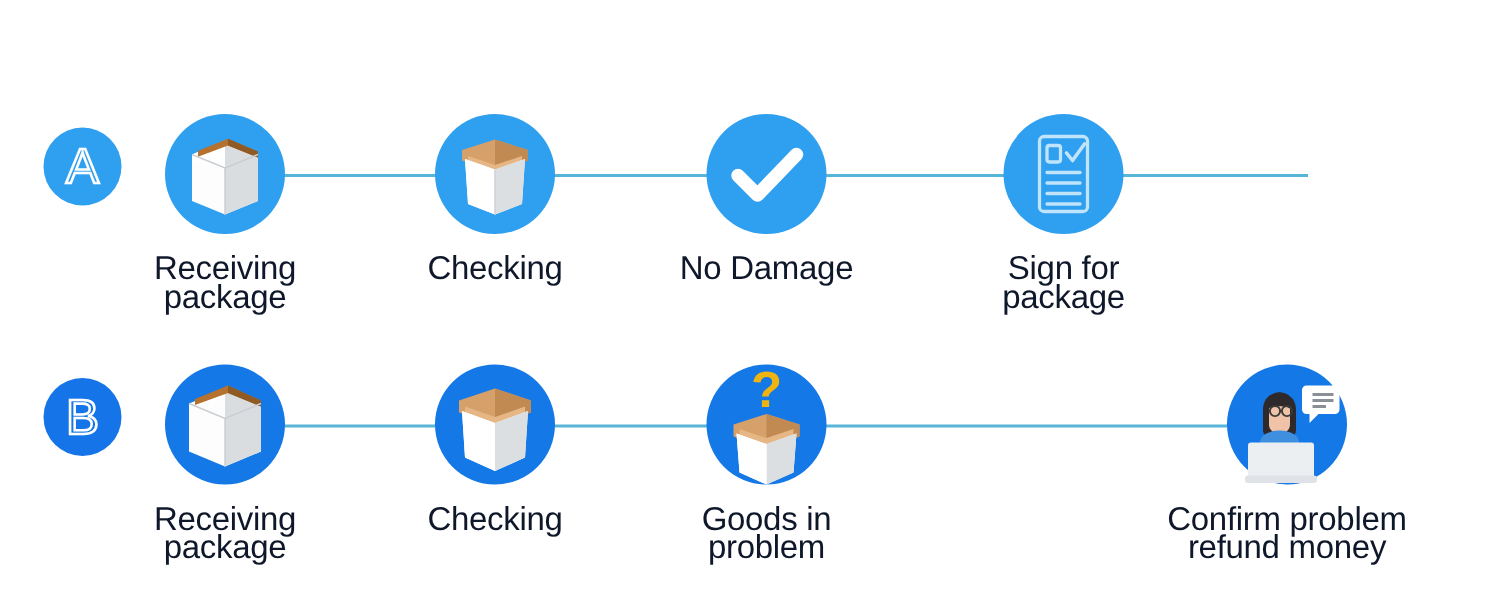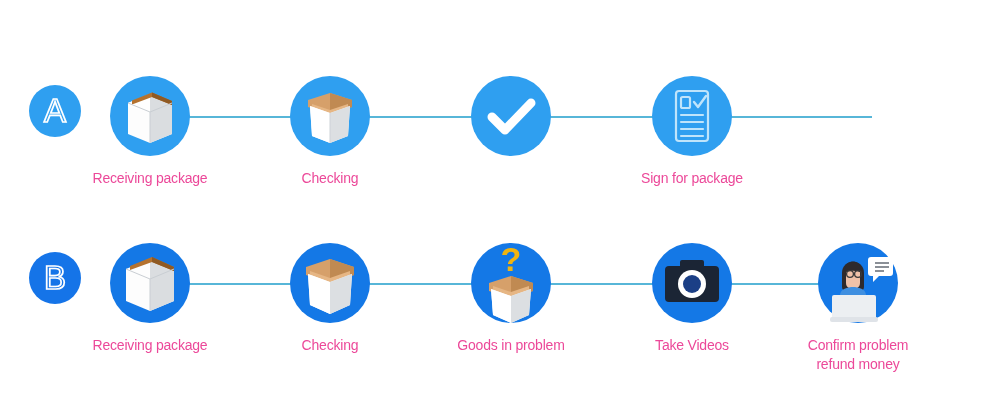--- a/index.html
+++ b/index.html
@@ -94,23 +94,23 @@
     position: absolute;
     left: 0;
     top: 0;
     width: 80px;
     height: 80px;
     overflow: visible;
   }
   .step-label {
     margin-top: 13px;
     font-family: "Liberation Sans", sans-serif;
-    font-size: 14px;
+    font-size: 22px;
     line-height: 19px;
-    color: #ec4899;
+    color: #0f172a;
     letter-spacing: -0.2px;
     white-space: pre-line;
   }
 </style>
 </head>
 <body>
 
 <div class="infographic">
 
   <div class="row" id="row-a">
@@ -152,23 +152,24 @@
         </div>
         <div class="step-label">Checking</div>
       </div>
 
       <div class="step" style="left:421px;">
         <div class="step-circle">
           <svg viewBox="0 0 80 80">
             <polyline points="21,41 34,54 60,27" fill="none" stroke="#ffffff" stroke-width="9" stroke-linecap="round" stroke-linejoin="round"></polyline>
           </svg>
         </div>
-      </div>
-
-      <div class="step" style="left:602px;">
+        <div class="step-label">No Damage</div>
+      </div>
+
+      <div class="step" style="left:619px;">
         <div class="step-circle">
           <svg viewBox="0 0 80 80">
             <rect x="24" y="15" width="32" height="50" rx="3" fill="none" stroke="#bfe4fb" stroke-width="2.2"></rect>
             <rect x="29" y="21" width="9" height="11" rx="1.6" fill="none" stroke="#bfe4fb" stroke-width="2.2"></rect>
             <polyline points="42,26 46,31 54,20" fill="none" stroke="#bfe4fb" stroke-width="2.4" stroke-linecap="round" stroke-linejoin="round"></polyline>
             <line x1="29" y1="39" x2="51" y2="39" stroke="#bfe4fb" stroke-width="2.2" stroke-linecap="round"></line>
             <line x1="29" y1="46" x2="51" y2="46" stroke="#bfe4fb" stroke-width="2.2" stroke-linecap="round"></line>
             <line x1="29" y1="53" x2="51" y2="53" stroke="#bfe4fb" stroke-width="2.2" stroke-linecap="round"></line>
             <line x1="29" y1="60" x2="51" y2="60" stroke="#bfe4fb" stroke-width="2.2" stroke-linecap="round"></line>
           </svg>
@@ -226,31 +227,20 @@
             <polygon points="40,33 62,40 62,48 40,55" fill="#c08a52"></polygon>
             <polygon points="22,43 40,49 58,43 58,47 40,53 22,47" fill="#e6b684"></polygon>
             <polygon points="20,46 40,53 60,46 58,72 40,80 22,72" fill="#fafbfb"></polygon>
             <polygon points="40,53 60,46 58,72 40,80" fill="#dcdfe2"></polygon>
             <polygon points="20,46 40,53 40,80 22,72" fill="#ffffff"></polygon>
           </svg>
         </div>
         <div class="step-label">Goods in problem</div>
       </div>
 
-      <div class="step" style="left:602px;">
-        <div class="step-circle">
-          <svg viewBox="0 0 80 80">
-            <rect x="28" y="17" width="24" height="8" rx="2" fill="#1b2535"></rect>
-            <rect x="13" y="23" width="54" height="36" rx="4" fill="#1b2535"></rect>
-            <circle cx="40" cy="41" r="14" fill="#ffffff"></circle>
-            <circle cx="40" cy="41" r="9" fill="#1b3f86"></circle>
-          </svg>
-        </div>
-        <div class="step-label">Take Videos</div>
-      </div>
 
       <div class="step" style="left:768px;">
         <div class="step-circle">
           <svg viewBox="0 0 80 80">
             <path d="M53,14 h19 a3,3 0 0 1 3,3 v13 a3,3 0 0 1 -3,3 h-11 l-6,6 v-6 h-2 a3,3 0 0 1 -3,-3 v-13 a3,3 0 0 1 3,-3 z" fill="#ffffff"></path>
             <line x1="57" y1="20" x2="71" y2="20" stroke="#8a8f96" stroke-width="2"></line>
             <line x1="57" y1="24" x2="71" y2="24" stroke="#8a8f96" stroke-width="2"></line>
             <line x1="57" y1="28" x2="66" y2="28" stroke="#8a8f96" stroke-width="2"></line>
             <path d="M24,30 C24,15 46,15 46,30 L46,44 C46,52 24,52 24,44 Z" fill="#2e2a2c"></path>
             <path d="M28,28 C28,20 42,20 42,28 L42,40 C42,48 28,48 28,40 Z" fill="#f0c2a8"></path>

